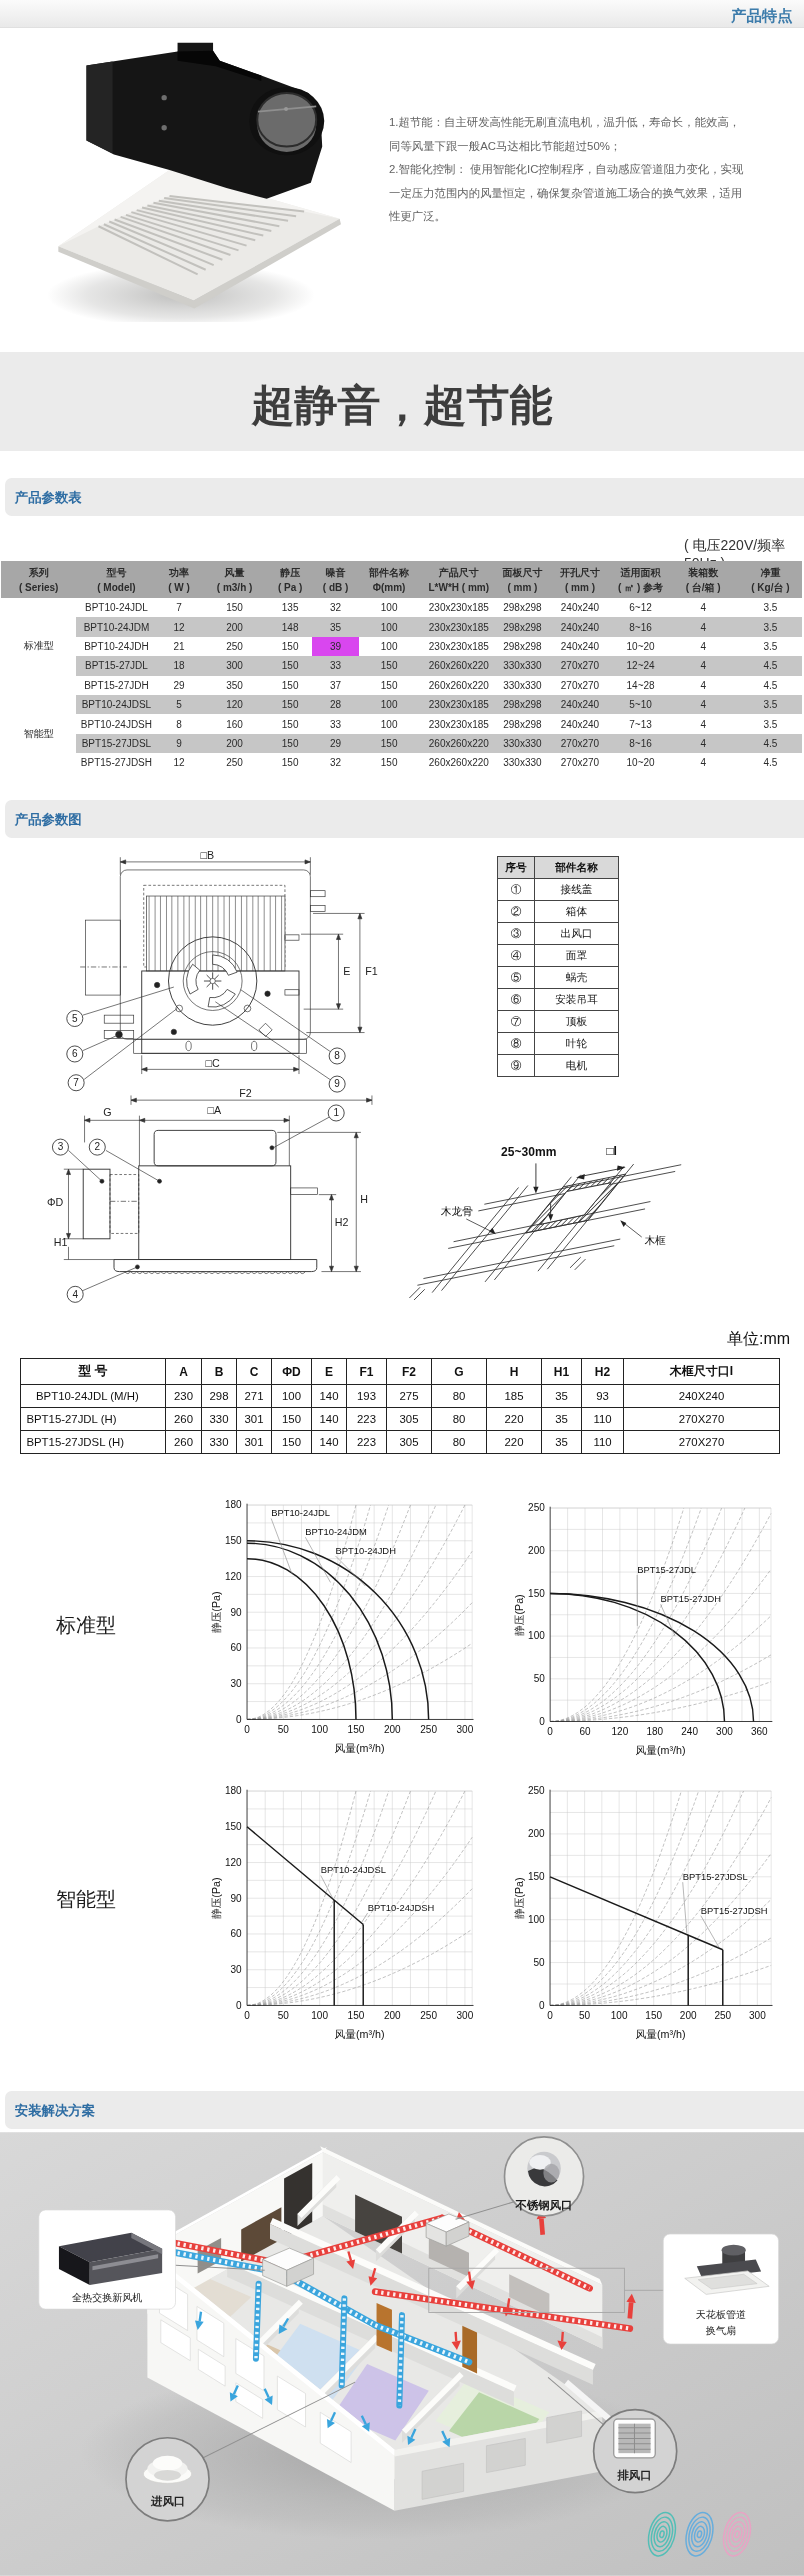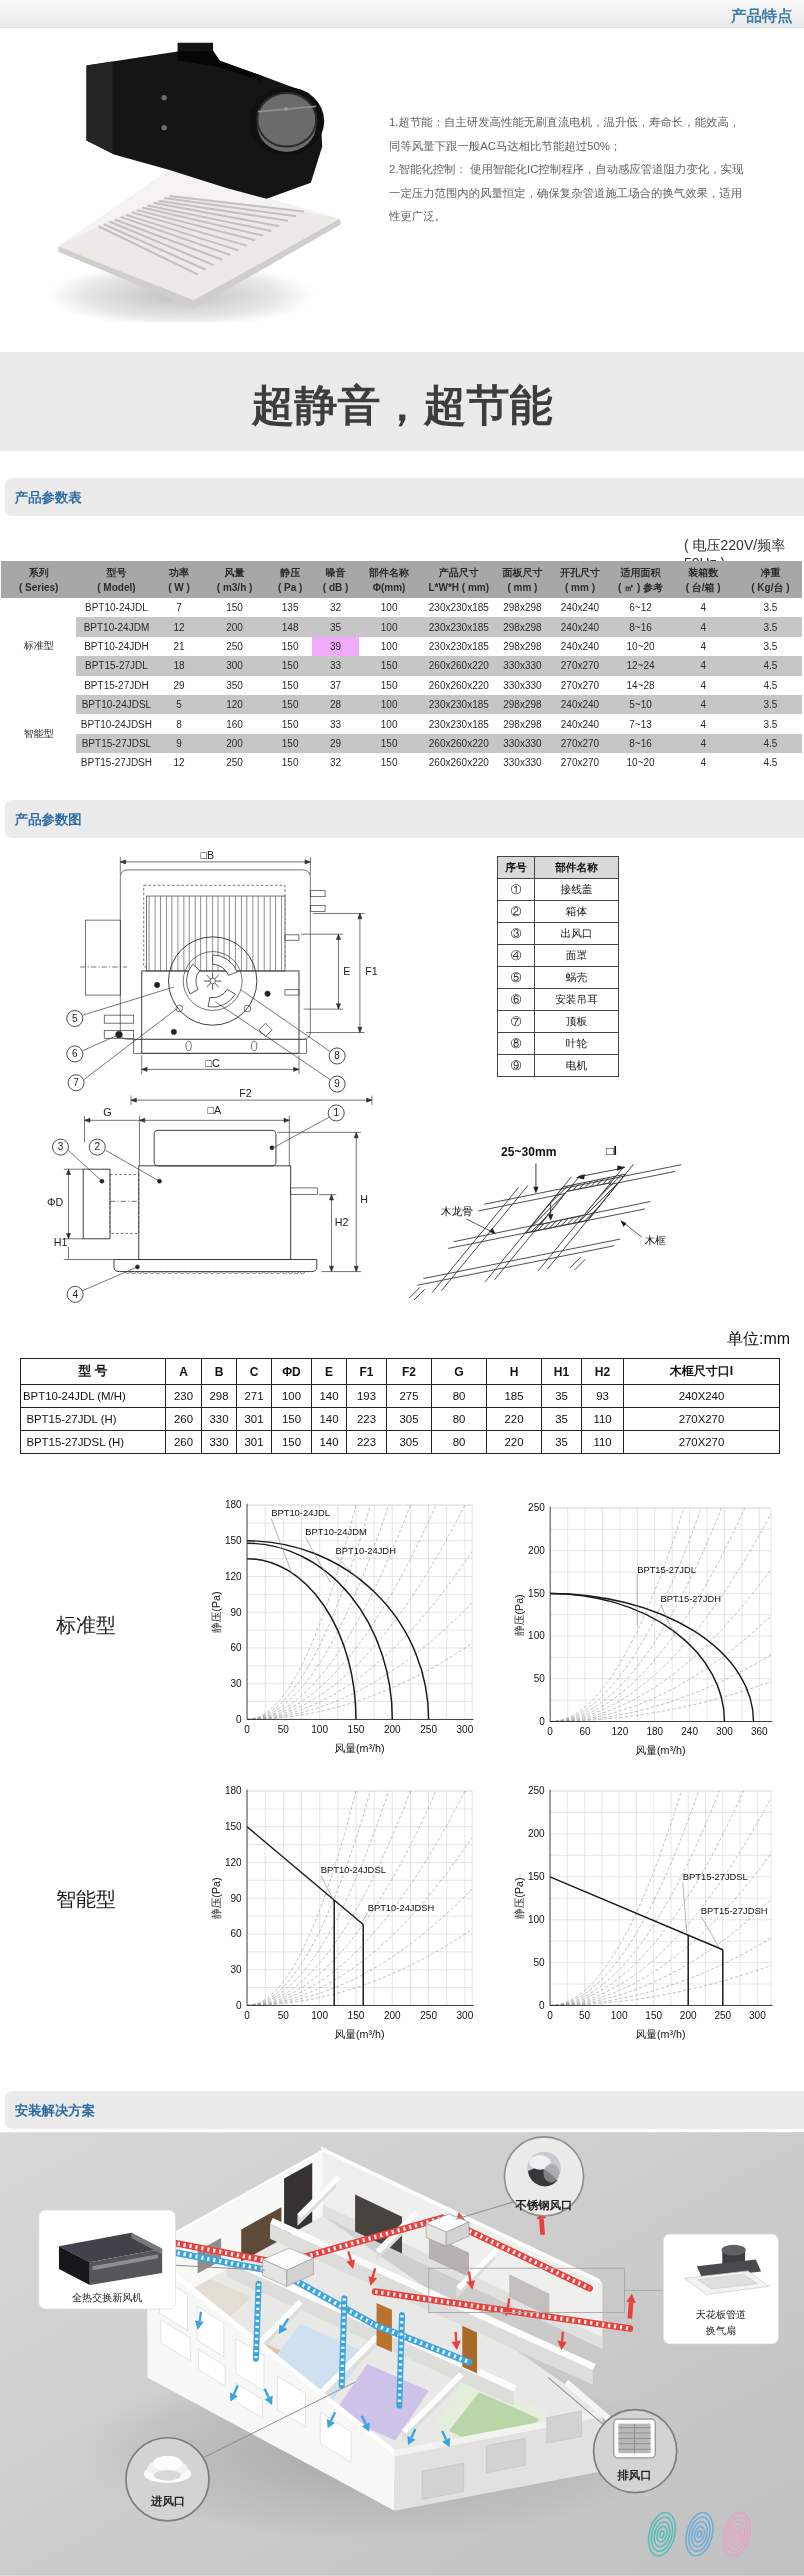--- a/index.html
+++ b/index.html
@@ -144,21 +144,21 @@
           <td style="text-align:center;background:#c6c6c6;">240x240</td>
           <td style="text-align:center;background:#c6c6c6;">8~16</td>
           <td style="text-align:center;background:#c6c6c6;">4</td>
           <td style="text-align:center;background:#c6c6c6;">3.5</td>
         </tr>
 <tr style="height:19.4px;">
           <td style="text-align:center;background:#ffffff;">BPT10-24JDH</td>
           <td style="text-align:center;background:#ffffff;">21</td>
           <td style="text-align:center;background:#ffffff;">250</td>
           <td style="text-align:center;background:#ffffff;">150</td>
-          <td style="text-align:center;background:#f0abfc;">39</td>
+          <td style="text-align:center;background:#d946ef;">39</td>
           <td style="text-align:center;background:#ffffff;">100</td>
           <td style="text-align:center;background:#ffffff;">230x230x185</td>
           <td style="text-align:center;background:#ffffff;">298x298</td>
           <td style="text-align:center;background:#ffffff;">240x240</td>
           <td style="text-align:center;background:#ffffff;">10~20</td>
           <td style="text-align:center;background:#ffffff;">4</td>
           <td style="text-align:center;background:#ffffff;">3.5</td>
         </tr>
 <tr style="height:19.4px;">
           <td style="text-align:center;background:#c6c6c6;">BPT15-27JDL</td>
@@ -627,21 +627,21 @@
           <td style="border:0.7px solid #222;border-bottom:1.3px solid #222;text-align:center;font-size:12px;font-weight:bold;">E</td>
           <td style="border:0.7px solid #222;border-bottom:1.3px solid #222;text-align:center;font-size:12px;font-weight:bold;">F1</td>
           <td style="border:0.7px solid #222;border-bottom:1.3px solid #222;text-align:center;font-size:12px;font-weight:bold;">F2</td>
           <td style="border:0.7px solid #222;border-bottom:1.3px solid #222;text-align:center;font-size:12px;font-weight:bold;">G</td>
           <td style="border:0.7px solid #222;border-bottom:1.3px solid #222;text-align:center;font-size:12px;font-weight:bold;">H</td>
           <td style="border:0.7px solid #222;border-bottom:1.3px solid #222;text-align:center;font-size:12px;font-weight:bold;">H1</td>
           <td style="border:0.7px solid #222;border-bottom:1.3px solid #222;text-align:center;font-size:12px;font-weight:bold;">H2</td>
           <td style="border:0.7px solid #222;border-bottom:1.3px solid #222;text-align:center;font-size:12px;font-weight:bold;">木框尺寸口I</td>
         </tr>
 <tr style="height:23px;">
-          <td style="border:0.7px solid #222;text-align:left;padding-left:2px;">BPT10-24JDL (M/H)</td>
+          <td style="border:0.7px solid #222;text-align:left;padding-left:15px;">BPT10-24JDL (M/H)</td>
           <td style="border:0.7px solid #222;text-align:center;">230</td>
           <td style="border:0.7px solid #222;text-align:center;">298</td>
           <td style="border:0.7px solid #222;text-align:center;">271</td>
           <td style="border:0.7px solid #222;text-align:center;">100</td>
           <td style="border:0.7px solid #222;text-align:center;">140</td>
           <td style="border:0.7px solid #222;text-align:center;">193</td>
           <td style="border:0.7px solid #222;text-align:center;">275</td>
           <td style="border:0.7px solid #222;text-align:center;">80</td>
           <td style="border:0.7px solid #222;text-align:center;">185</td>
           <td style="border:0.7px solid #222;text-align:center;">35</td>

